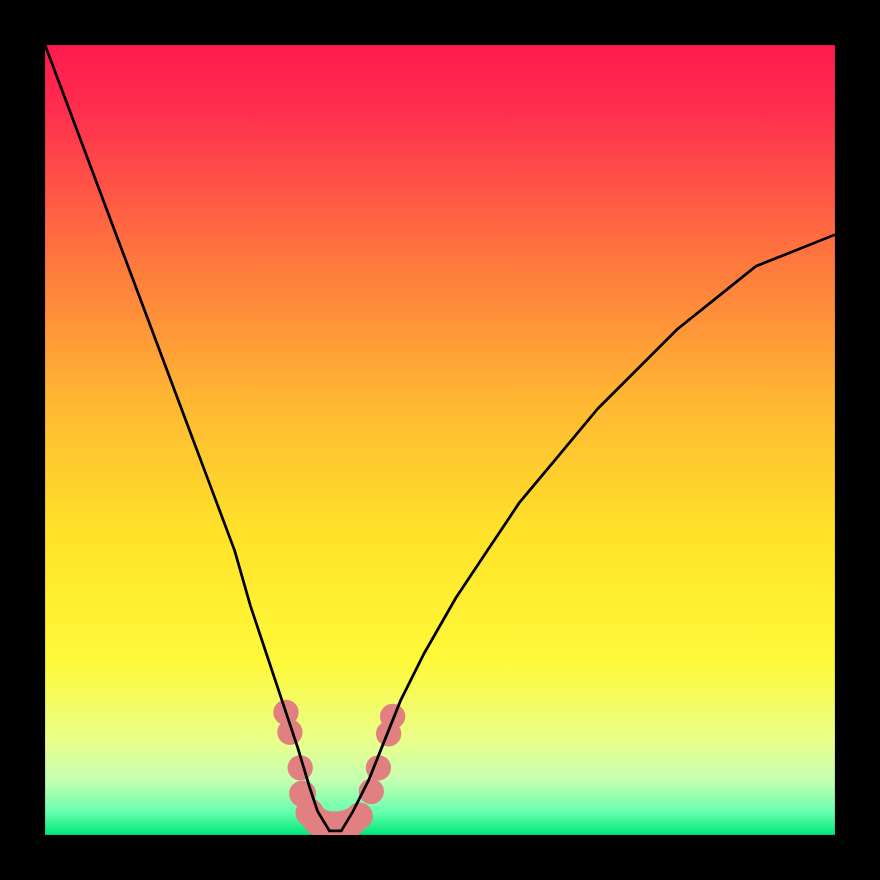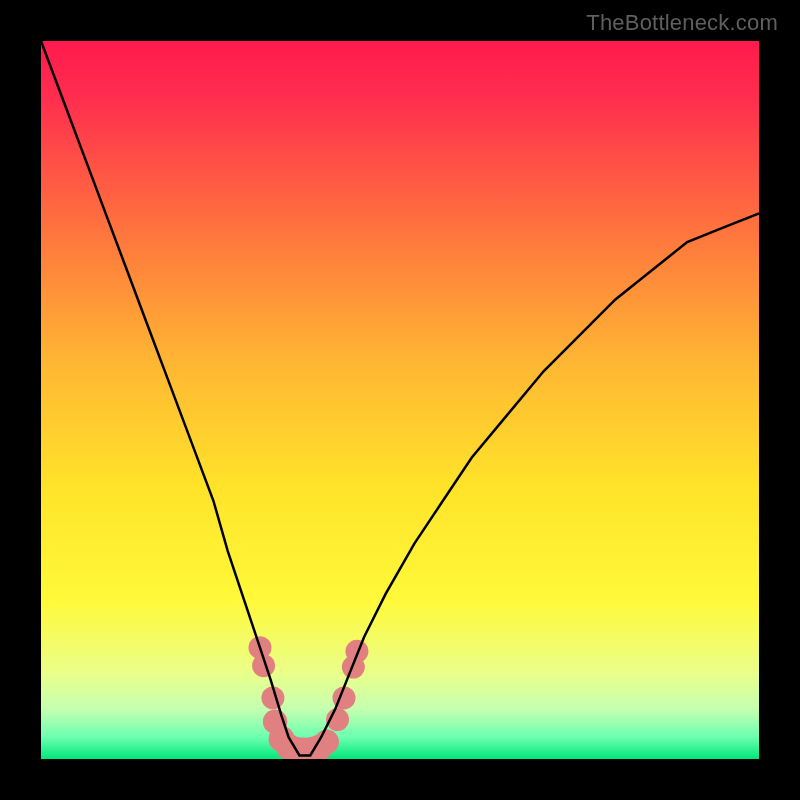--- a/index.html
+++ b/index.html
@@ -90,14 +90,13 @@
           <circle cx="285.76" cy="700.77" r="12.21" fill="#e18080"></circle>
           <circle cx="296.53" cy="678.51" r="11.49" fill="#e18080"></circle>
           <circle cx="303.00" cy="656.97" r="11.49" fill="#e18080"></circle>
           <circle cx="312.33" cy="626.10" r="11.49" fill="#e18080"></circle>
           <circle cx="315.92" cy="610.30" r="11.49" fill="#e18080"></circle>
         </g>
       <path id="main-curve" fill="none" stroke="#000000" stroke-width="2.5" d="M0.00,0.00 L21.54,57.44 L43.08,114.88 L64.62,172.32 L86.16,229.76 L107.70,287.20 L129.24,344.64 L150.78,402.08 L172.32,459.52 L186.68,509.78 L201.04,552.86 L215.40,595.94 L229.76,639.02 L240.53,674.92 L247.71,696.46 L258.48,714.41 L269.25,714.41 L280.02,696.46 L294.38,667.74 L308.74,631.84 L323.10,595.94 L344.64,552.86 L373.36,502.60 L402.08,459.52 L430.80,416.44 L466.70,373.36 L502.60,330.28 L538.50,294.38 L574.40,258.48 L610.30,229.76 L646.20,201.04 L682.10,186.68 L718.00,172.32"></path>
     </svg>
   </div>
 
-  <div class="watermark">TheBottleneck.com</div>
 </div>
 
 </body></html>

